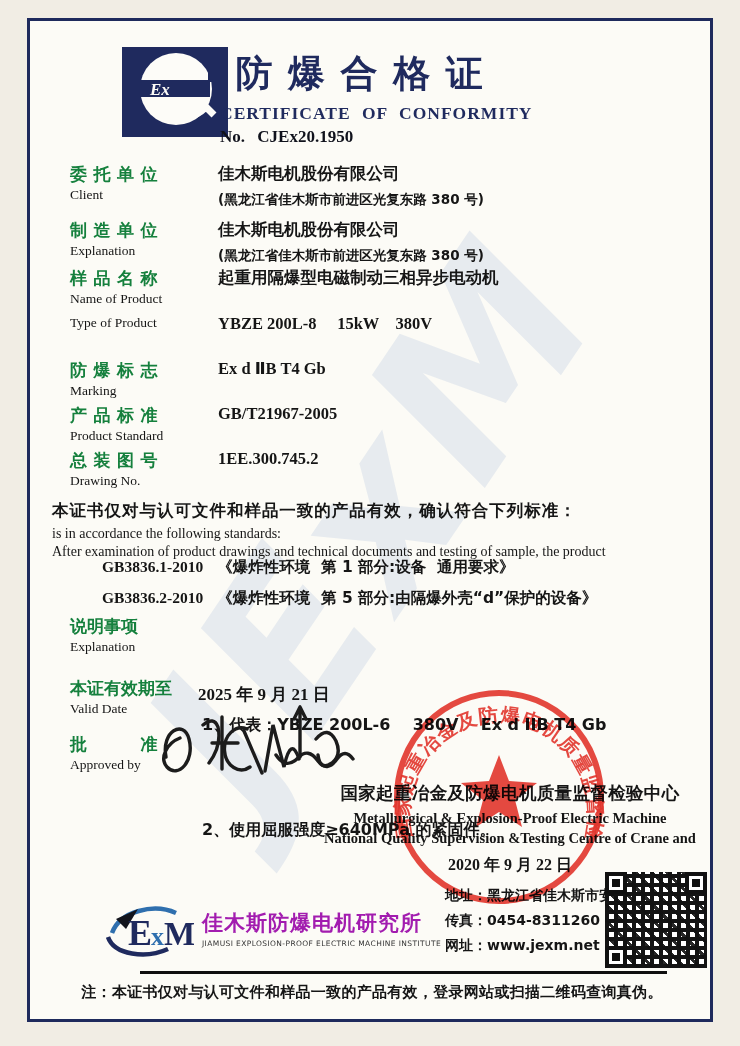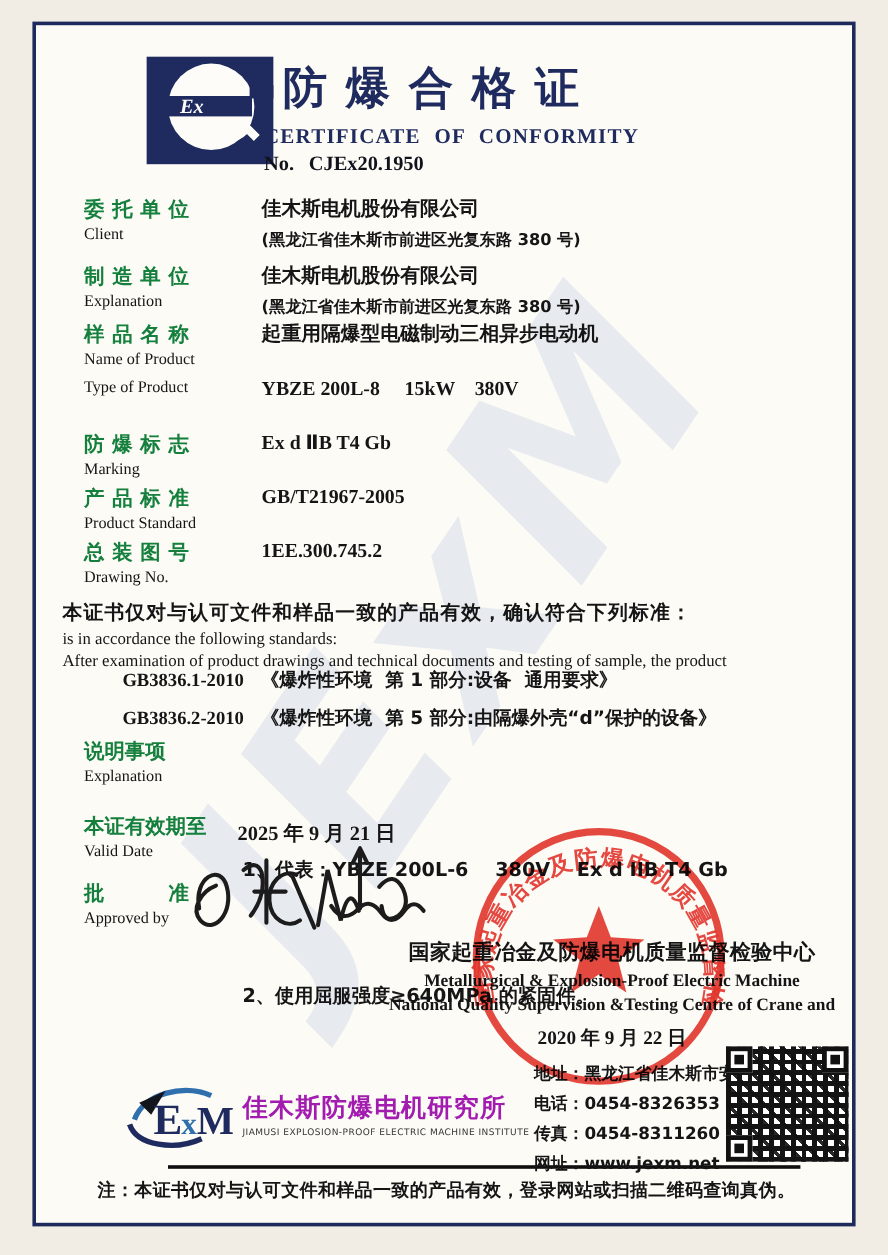--- a/index.html
+++ b/index.html
@@ -249,21 +249,20 @@
         <text x="62" y="46" font-size="33" font-weight="bold" fill="#1f2a5e" font-family="Liberation Serif, serif">M</text>
       </svg>
       <div class="inst-text">
         <div class="inst-cn">佳木斯防爆电机研究所</div>
         <div class="inst-en">JIAMUSI EXPLOSION-PROOF ELECTRIC MACHINE INSTITUTE</div>
       </div>
     </div>
 
     <div class="abs contacts">
       <div class="contact-line"><span>地址：</span><span>黑龙江省佳木斯市安庆街3号</span></div>
-      <div class="contact-line"><span>电话：</span><span>0454-8326353</span></div>
       <div class="contact-line"><span>传真：</span><span>0454-8311260</span></div>
       <div class="contact-line"><span>网址：</span><span>www.jexm.net</span></div>
     </div>
 
     <div class="abs qr">
       <div class="qr-finder qr-f-tl"></div>
       <div class="qr-finder qr-f-tr"></div>
       <div class="qr-finder qr-f-bl"></div>
     </div>
 

